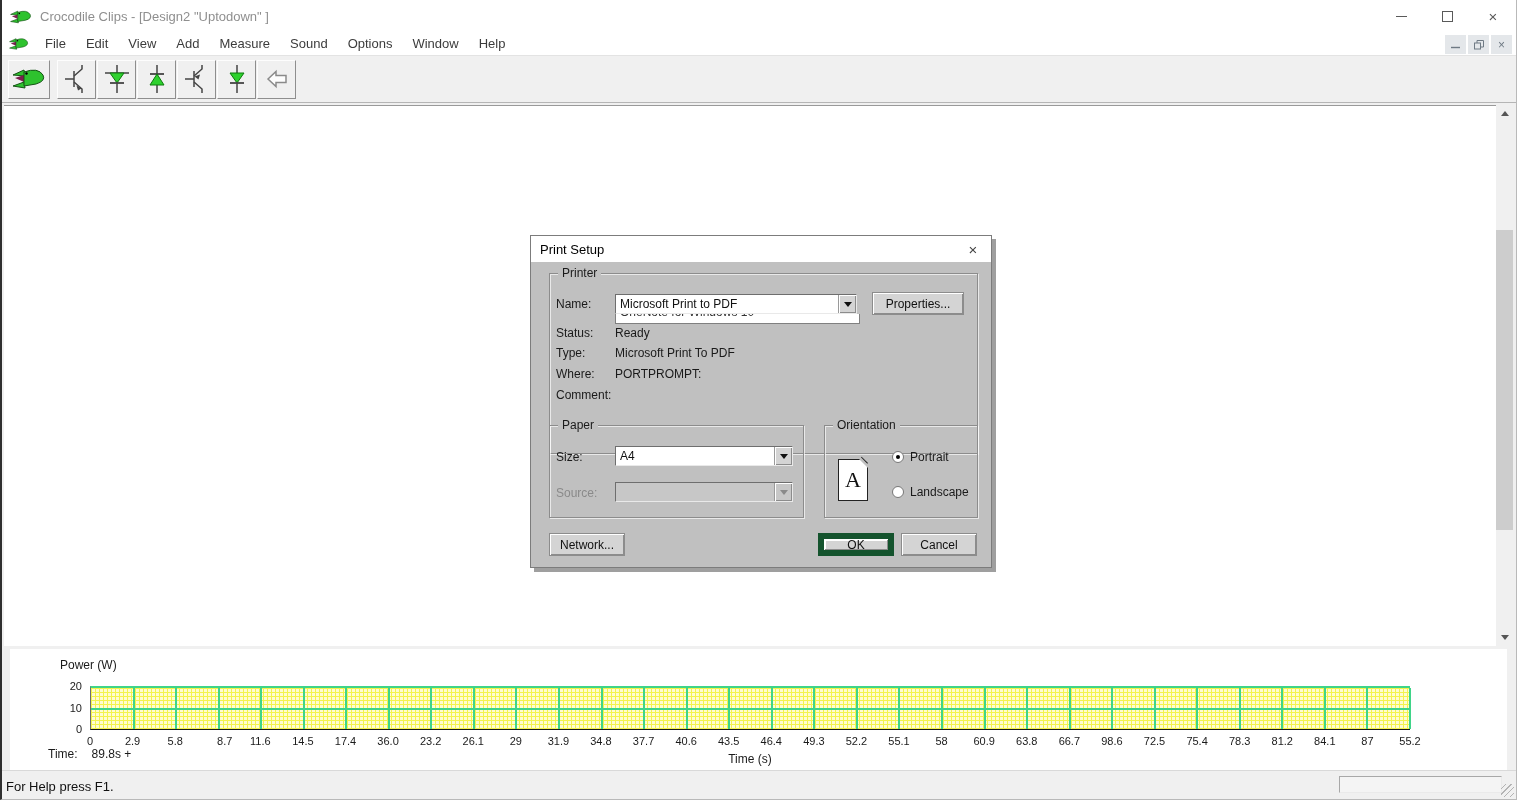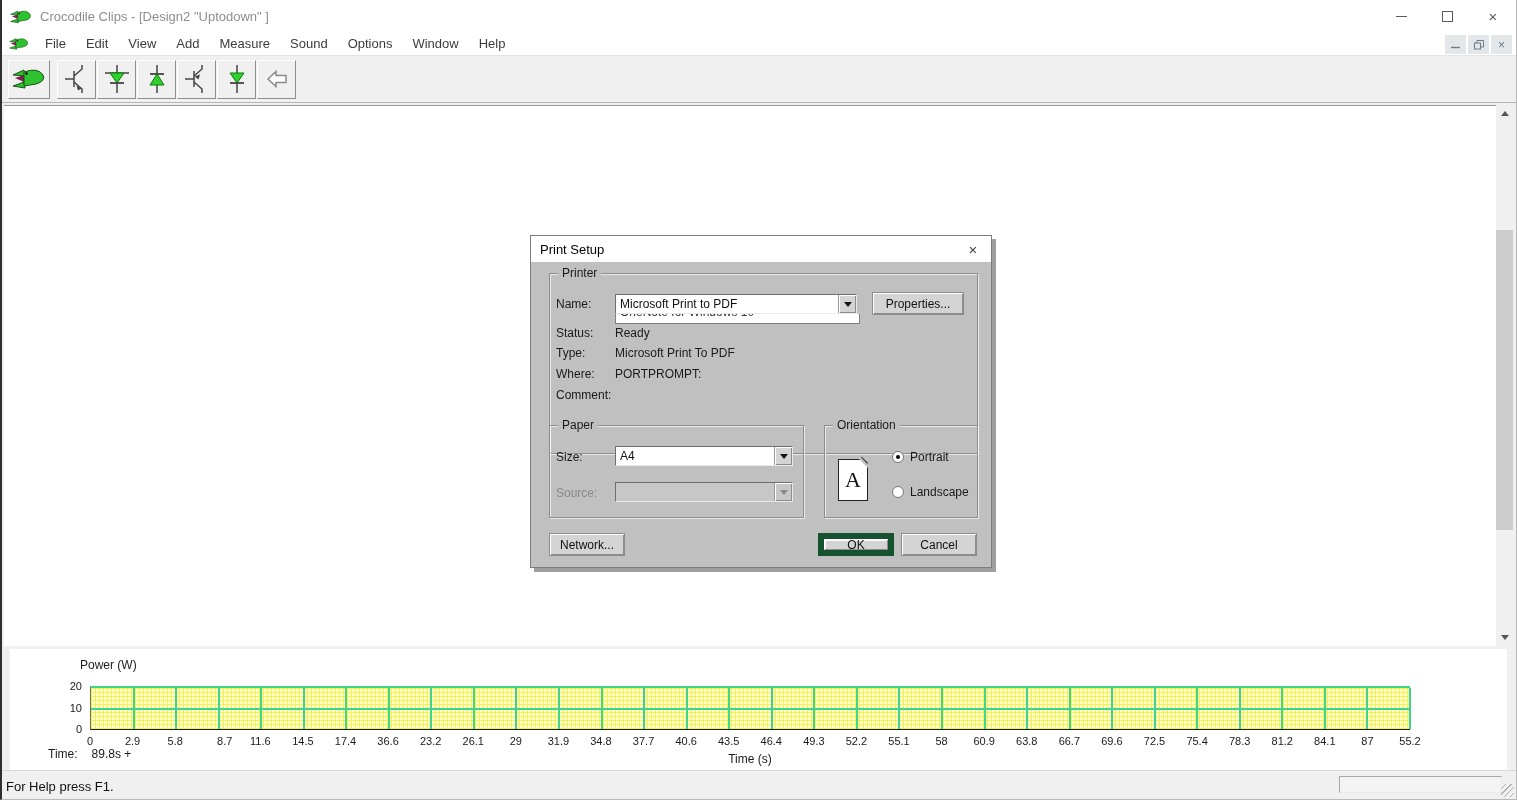--- a/index.html
+++ b/index.html
@@ -29,21 +29,21 @@
   
   .canvas { position:absolute; left:2px; top:105px; width:1492px; height:541px; background:#fff; border-top:1px solid #9a9a9a; }
   .vscroll { position:absolute; left:1494px; top:105px; width:17px; height:541px; background:#f0f0f0; }
   .sb-btn { position:absolute; left:0; width:17px; height:17px; display:flex; align-items:center; justify-content:center; }
   .sb-up { top:0; } .sb-down { bottom:0; }
   .tri-up { width:0; height:0; border-left:4px solid transparent; border-right:4px solid transparent; border-bottom:5px solid #555; }
   .tri-down { width:0; height:0; border-left:4px solid transparent; border-right:4px solid transparent; border-top:5px solid #555; }
   .sb-thumb { position:absolute; left:0; top:125px; width:17px; height:300px; background:#cdcdcd; }
   
   .chart-panel { position:absolute; left:8px; top:649px; width:1497px; height:121px; background:#fff; }
-  .power-label { position:absolute; left:58px; top:658px; font-size:12px; color:#1a1a1a;margin-left:20px; }
+  .power-label { position:absolute; left:58px; top:658px; font-size:12px; color:#1a1a1a; }
   .ylabels { position:absolute; left:40px; top:680px; width:40px; height:55px; display:flex; flex-direction:column; justify-content:space-between; align-items:flex-end; font-size:11px; color:#1a1a1a; }
   .plot { position:absolute; left:88px; top:686px; width:1320px; height:44px;
     background-color:#fffcd1;
     background-image:repeating-linear-gradient(to right,#f3f34d 0 1px,transparent 1px 4px),
                      repeating-linear-gradient(to bottom,#f3f34d 0 1px,transparent 1px 4px);
     border-top:2px solid #3fd489; border-left:1px solid #6d6d6d; border-bottom:1px solid #1a1a1a; }
   .gv { position:absolute; top:0; bottom:0; width:2px; background:#3fd489; }
   .ghor { position:absolute; left:0; right:0; top:50%; height:2px; margin-top:-1px; background:#3fd489; }
   .xlabels { position:absolute; left:88px; top:735px; width:1320px; height:12px; }
   .xt { position:absolute; top:0; transform:translateX(-50%); font-size:11px; color:#1a1a1a; white-space:nowrap; }
@@ -266,38 +266,38 @@
       <div class="gv" style="left: calc(100% - 1px);"></div>
     </div>
   <div class="xlabels" id="xlabels">
       <span class="xt" style="left: 0%;">0</span>
       <span class="xt" style="left: 3.22581%;">2.9</span>
       <span class="xt" style="left: 6.45161%;">5.8</span>
       <span class="xt" style="left: 9.67742%; padding-left: 14px;">8.7</span>
       <span class="xt" style="left: 12.9032%;">11.6</span>
       <span class="xt" style="left: 16.129%;">14.5</span>
       <span class="xt" style="left: 19.3548%;">17.4</span>
-      <span class="xt" style="left: 22.5806%;">36.6</span>
+      <span class="xt" style="left: 22.5806%;">36.0</span>
       <span class="xt" style="left: 25.8065%;">23.2</span>
       <span class="xt" style="left: 29.0323%;">26.1</span>
       <span class="xt" style="left: 32.2581%;">29</span>
       <span class="xt" style="left: 35.4839%;">31.9</span>
       <span class="xt" style="left: 38.7097%;">34.8</span>
       <span class="xt" style="left: 41.9355%;">37.7</span>
       <span class="xt" style="left: 45.1613%;">40.6</span>
       <span class="xt" style="left: 48.3871%;">43.5</span>
       <span class="xt" style="left: 51.6129%;">46.4</span>
       <span class="xt" style="left: 54.8387%;">49.3</span>
       <span class="xt" style="left: 58.0645%;">52.2</span>
       <span class="xt" style="left: 61.2903%;">55.1</span>
       <span class="xt" style="left: 64.5161%;">58</span>
       <span class="xt" style="left: 67.7419%;">60.9</span>
       <span class="xt" style="left: 70.9677%;">63.8</span>
       <span class="xt" style="left: 74.1935%;">66.7</span>
-      <span class="xt" style="left: 77.4194%;">69.6</span>
+      <span class="xt" style="left: 77.4194%;">98.6</span>
       <span class="xt" style="left: 80.6452%;">72.5</span>
       <span class="xt" style="left: 83.871%;">75.4</span>
       <span class="xt" style="left: 87.0968%;">78.3</span>
       <span class="xt" style="left: 90.3226%;">81.2</span>
       <span class="xt" style="left: 93.5484%;">84.1</span>
       <span class="xt" style="left: 96.7742%;">87</span>
       <span class="xt" style="left: 100%;">55.2</span>
     </div>
   <div class="xaxis-title">Time (s)</div>
   <div class="time-readout">

